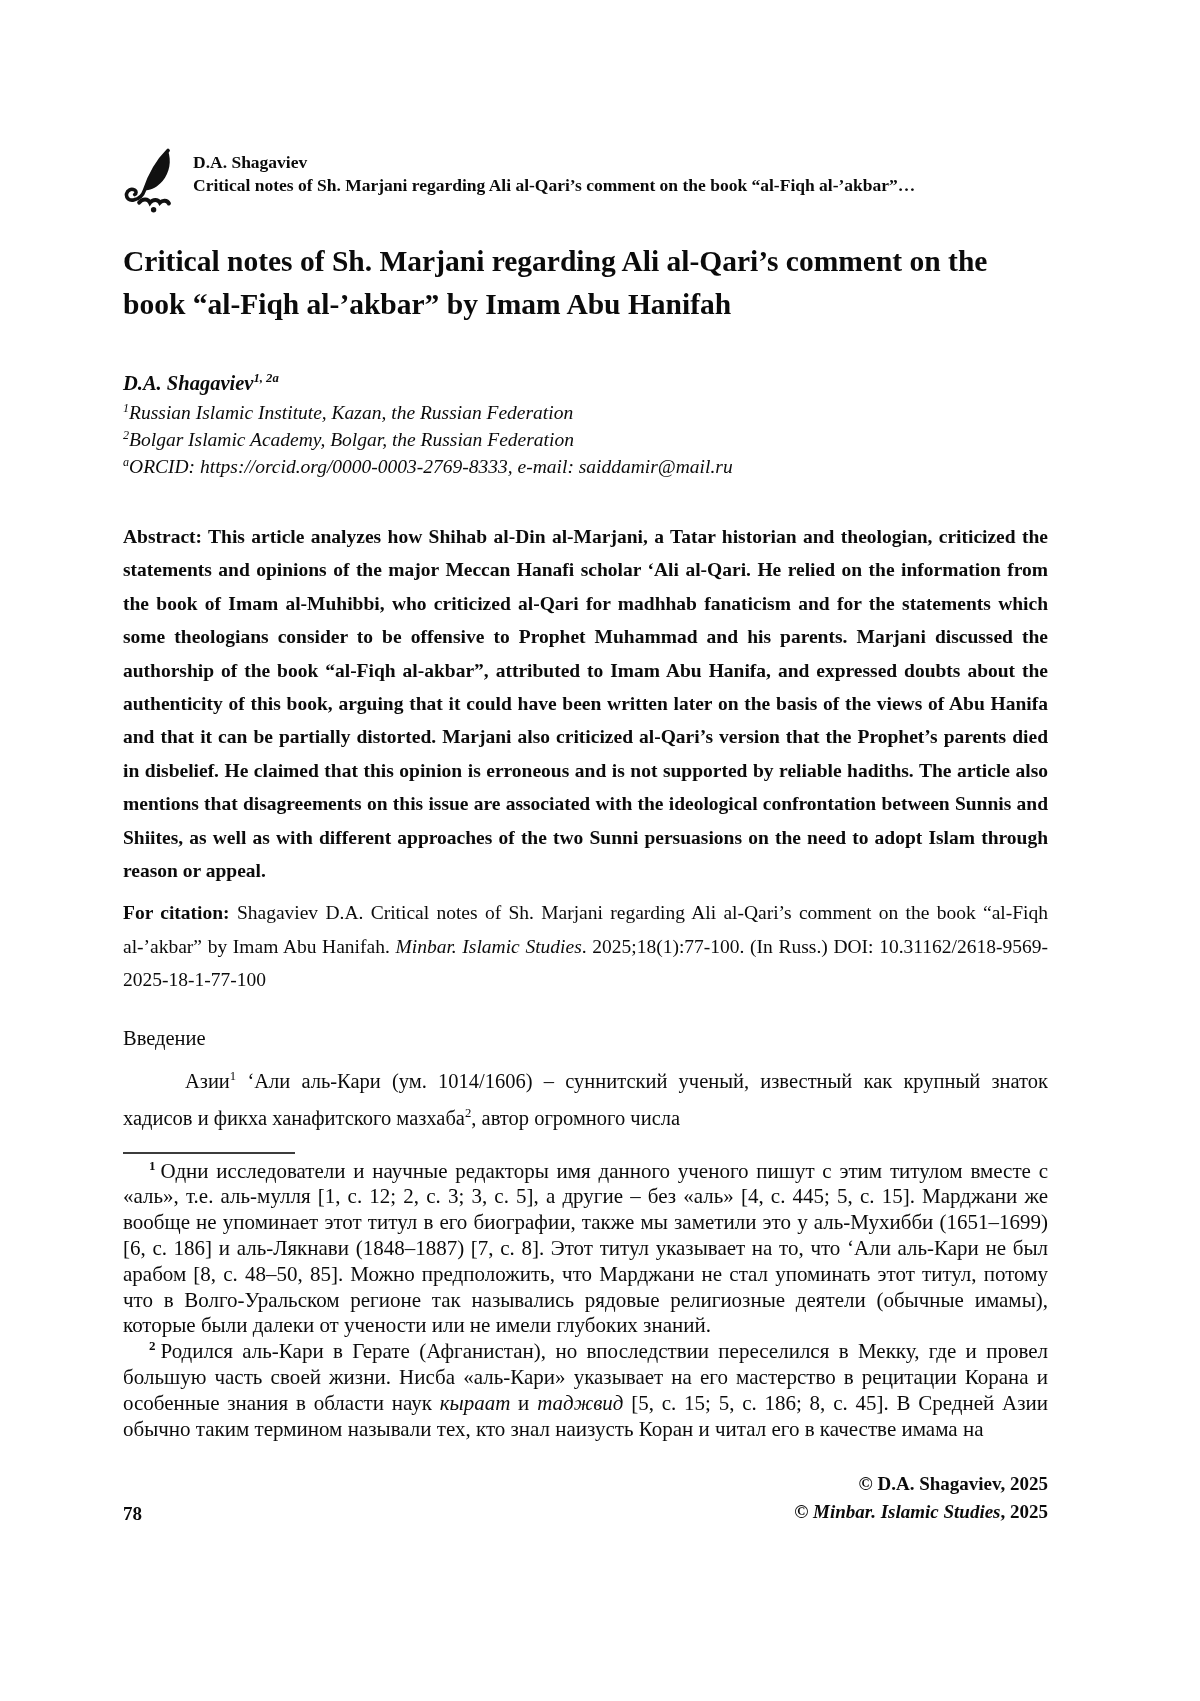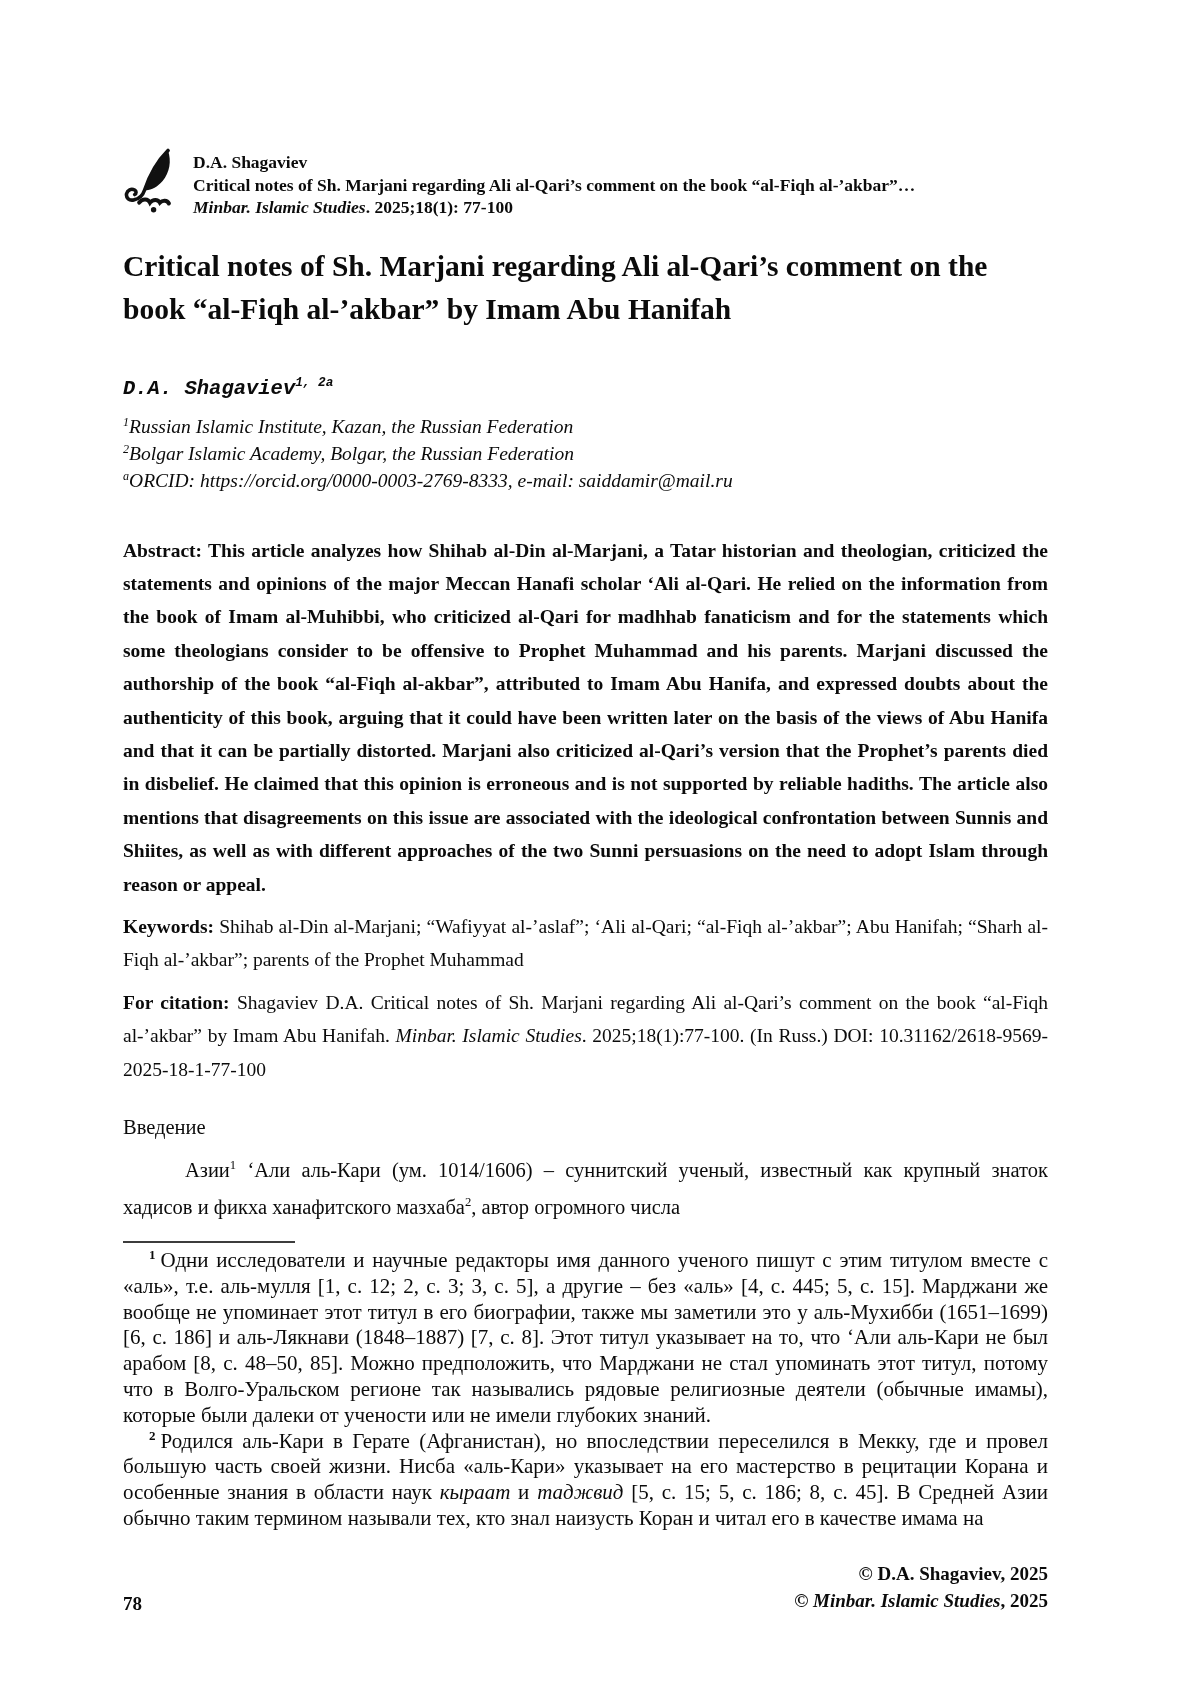--- a/index.html
+++ b/index.html
@@ -22,21 +22,21 @@
   .running-head { display: flex; gap: 16px; align-items: flex-start; }
   .logo { width: 54px; flex: 0 0 54px; height: 66px; margin-top: -2px; }
   .logo svg { width: 100%; height: 100%; display: block; }
   .rh-text { font-weight: 700; font-size: 17.5px; line-height: 22.5px; padding-top: 1px; }
 
   
   .title { margin-top: 26px; font-size: 29.5px; line-height: 43px; font-weight: 700; }
 
   
   .authors { margin-top: 44px; font-size: 19.5px; line-height: 27px; font-style: italic; }
-  .author-line { font-weight: 700; font-size: 20.5px; margin-bottom: 11px; font-family: Liberation Mono, monospace; }
+  .author-line { font-weight: 700; font-size: 20.5px; margin-bottom: 2px; }
   sup { font-size: 0.62em; vertical-align: super; line-height: 0; }
 
   
   .para { margin-top: 9px; font-size: 19.5px; line-height: 33.4px; text-align: justify; }
   .abstract { margin-top: 40px; font-weight: bold; }
 
   
   .section-heading { margin-top: 30px; font-size: 20.5px; font-weight: 400; }
   .body-para { margin-top: 13px; font-size: 20.5px; line-height: 37px; text-align: justify; text-indent: 62px; }
 
@@ -61,36 +61,34 @@
       <svg viewBox="0 0 60 72" xmlns="http://www.w3.org/2000/svg" aria-hidden="true">
         <path d="M50 2 C54 14 52 26 44 36 C38 43 30 47 24 46 C29 36 38 16 50 2 Z" fill="#111"></path>
         <path d="M50 2 C40 12 30 28 24 46 C22 52 18 56 12 57 C7 58 3 55 4 50 C5 46 9 44 13 46 C15 47 15 50 13 51" fill="none" stroke="#111" stroke-width="4" stroke-linecap="round"></path>
         <path d="M18 60 C22 55 28 56 30 60 C33 56 39 56 41 60 C44 57 49 57 51 61" fill="none" stroke="#111" stroke-width="4.5" stroke-linecap="round"></path>
         <circle cx="34" cy="68" r="3" fill="#111"></circle>
       </svg>
     </div>
     <div class="rh-text">
       <div>D.A. Shagaviev</div>
       <div>Critical notes of Sh. Marjani regarding Ali al-Qari’s comment on the book “al-Fiqh al-’akbar”…</div>
-      <div><span class="it">Minbar. Islamic Studies</span><span>. 2025;18(1): 77-100</span></div>
     </div>
   </header>
 
   <h1 class="title">Critical notes of Sh. Marjani regarding Ali al-Qari’s comment on the book “al-Fiqh al-’akbar” by Imam Abu Hanifah</h1>
 
   <div class="authors">
     <div class="author-line"><span>D.A. Shagaviev</span><sup>1, 2a</sup></div>
     <div><sup>1</sup><span>Russian Islamic Institute, Kazan, the Russian Federation</span></div>
     <div><sup>2</sup><span>Bolgar Islamic Academy, Bolgar, the Russian Federation</span></div>
     <div><sup>a</sup><span>ORCID: https://orcid.org/0000-0003-2769-8333, e-mail: saiddamir@mail.ru</span></div>
   </div>
 
   <p class="para abstract"><b>Abstract</b><span>: This article analyzes how Shihab al-Din al-Marjani, a Tatar historian and theologian, criticized the statements and opinions of the major Meccan Hanafi scholar ‘Ali al-Qari. He relied on the information from the book of Imam al-Muhibbi, who criticized al-Qari for madhhab fanaticism and for the statements which some theologians consider to be offensive to Prophet Muhammad and his parents. Marjani discussed the authorship of the book “al-Fiqh al-akbar”, attributed to Imam Abu Hanifa, and expressed doubts about the authenticity of this book, arguing that it could have been written later on the basis of the views of Abu Hanifa and that it can be partially distorted. Marjani also criticized al-Qari’s version that the Prophet’s parents died in disbelief. He claimed that this opinion is erroneous and is not supported by reliable hadiths. The article also mentions that disagreements on this issue are associated with the ideological confrontation between Sunnis and Shiites, as well as with different approaches of the two Sunni persuasions on the need to adopt Islam through reason or appeal.</span></p>
 
-  <p class="para"><b>Keywords:</b><span> Shihab al-Din al-Marjani; “Wafiyyat al-’aslaf”; ‘Ali al-Qari; “al-Fiqh al-’akbar”; Abu Hanifah; “Sharh al-Fiqh al-’akbar”; parents of the Prophet Muhammad</span></p>
 
   <p class="para"><b>For citation:</b><span> Shagaviev D.A. Critical notes of Sh. Marjani regarding Ali al-Qari’s comment on the book “al-Fiqh al-’akbar” by Imam Abu Hanifah. </span><span class="it">Minbar. Islamic Studies</span><span>. 2025;18(1):77-100. (In Russ.) DOI: 10.31162/2618-9569-2025-18-1-77-100</span></p>
 
   <h2 class="section-heading">Введение</h2>
 
   <p class="body-para"><span>Азии</span><sup>1</sup><span> ‘Али аль-Кари (ум. 1014/1606) – суннитский ученый, известный как крупный знаток хадисов и фикха ханафитского мазхаба</span><sup>2</sup><span>, автор огромного числа</span></p>
 
   <div class="footnote-rule"></div>
 
   <div class="footnotes">

